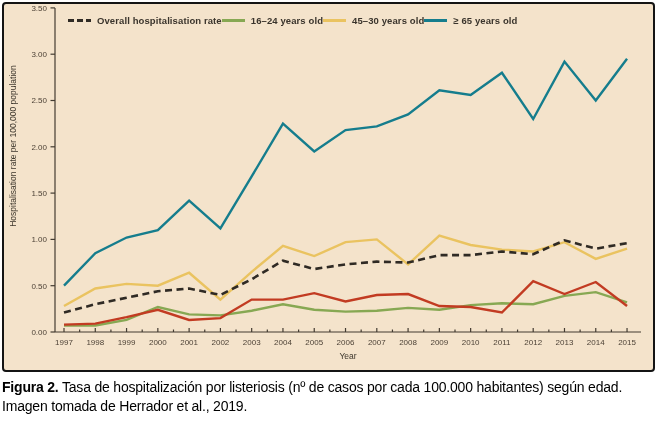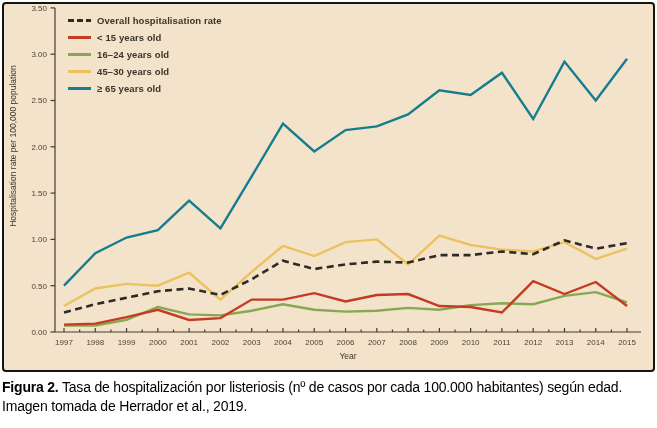--- a/index.html
+++ b/index.html
@@ -8,21 +8,21 @@
     font-family:"Liberation Sans", sans-serif;
   }
   .panel{
     position:absolute;left:2px;top:2px;width:649px;height:366px;
     background:#f4e3cb;border:2px solid #141414;border-radius:4px;margin:0;
   }
   #chart-svg{position:absolute;left:0;top:0;width:649px;height:366px;}
   .axis{stroke:#433b31;stroke-width:1.2;}
   .tick{font:8px "Liberation Sans","DejaVu Sans",sans-serif;fill:#4e4337;}
   .axis-title{font:8.5px "Liberation Sans","DejaVu Sans",sans-serif;fill:#3c362c;}
-  .legend{position:absolute;left:64px;top:8px;display:flex;flex-direction:column;}
+  .legend{position:absolute;left:64px;top:8px;display:flex;flex-direction:row;}
   .legend-item{display:flex;align-items:center;height:17px;}
   .swatch{width:23px;height:2.6px;margin-right:6px;flex:none;background:#888;}
   .legend-label{font-size:9.5px;font-weight:600;color:#3a342c;letter-spacing:.1px;}
   .caption{
     position:absolute;left:0;top:377px;width:655px;margin:0;padding:1px 1px 0 2px;
     font-size:14px;line-height:1.38;color:#000;letter-spacing:-0.2px;
   }
   .caption strong{font-weight:bold;}
 </style>
 </head>
@@ -114,24 +114,20 @@
         <polyline points="60,308.554 91.28,300.22 122.56,293.738 153.84,287.256 185.12,284.478 216.4,290.96 247.68,275.218 278.96000000000004,256.698 310.24,265.032 341.52,260.402 372.8,257.624 404.08000000000004,258.55 435.36,251.142 466.64,251.142 497.92,247.438 529.2,250.216 560.48,236.32600000000002 591.76,244.66 623.04,239.104" fill="none" stroke="#2f2a24" stroke-width="2.6" stroke-dasharray="7 4.5"></polyline>
         <polyline points="60,281.7 91.28,249.29000000000002 122.56,233.548 153.84,226.14 185.12,196.508 216.4,224.288 247.68,172.43200000000002 278.96000000000004,119.65 310.24,147.43 341.52,126.132 372.8,122.428 404.08000000000004,110.39000000000001 435.36,86.31400000000002 466.64,90.94400000000002 497.92,68.72000000000003 529.2,115.02000000000004 560.48,57.608000000000004 591.76,96.5 623.04,54.829999999999984" fill="none" stroke="#157d8d" stroke-width="2.4"></polyline>
       </svg>
 
     <div class="legend">
       <div class="legend-item">
         <span class="swatch" style="background: repeating-linear-gradient(90deg, rgb(47, 42, 36) 0px, rgb(47, 42, 36) 5.5px, transparent 5.5px, transparent 9px);"></span>
         <span class="legend-label">Overall hospitalisation rate</span>
       </div>
       <div class="legend-item">
-        <span class="swatch" style="background: rgb(194, 59, 34);"></span>
-        <span class="legend-label">&lt; 15 years old</span>
-      </div>
-      <div class="legend-item">
         <span class="swatch" style="background: rgb(135, 168, 83);"></span>
         <span class="legend-label">16–24 years old</span>
       </div>
       <div class="legend-item">
         <span class="swatch" style="background: rgb(234, 195, 96);"></span>
         <span class="legend-label">45–30 years old</span>
       </div>
       <div class="legend-item">
         <span class="swatch" style="background: rgb(21, 125, 141);"></span>
         <span class="legend-label">≥ 65 years old</span>

